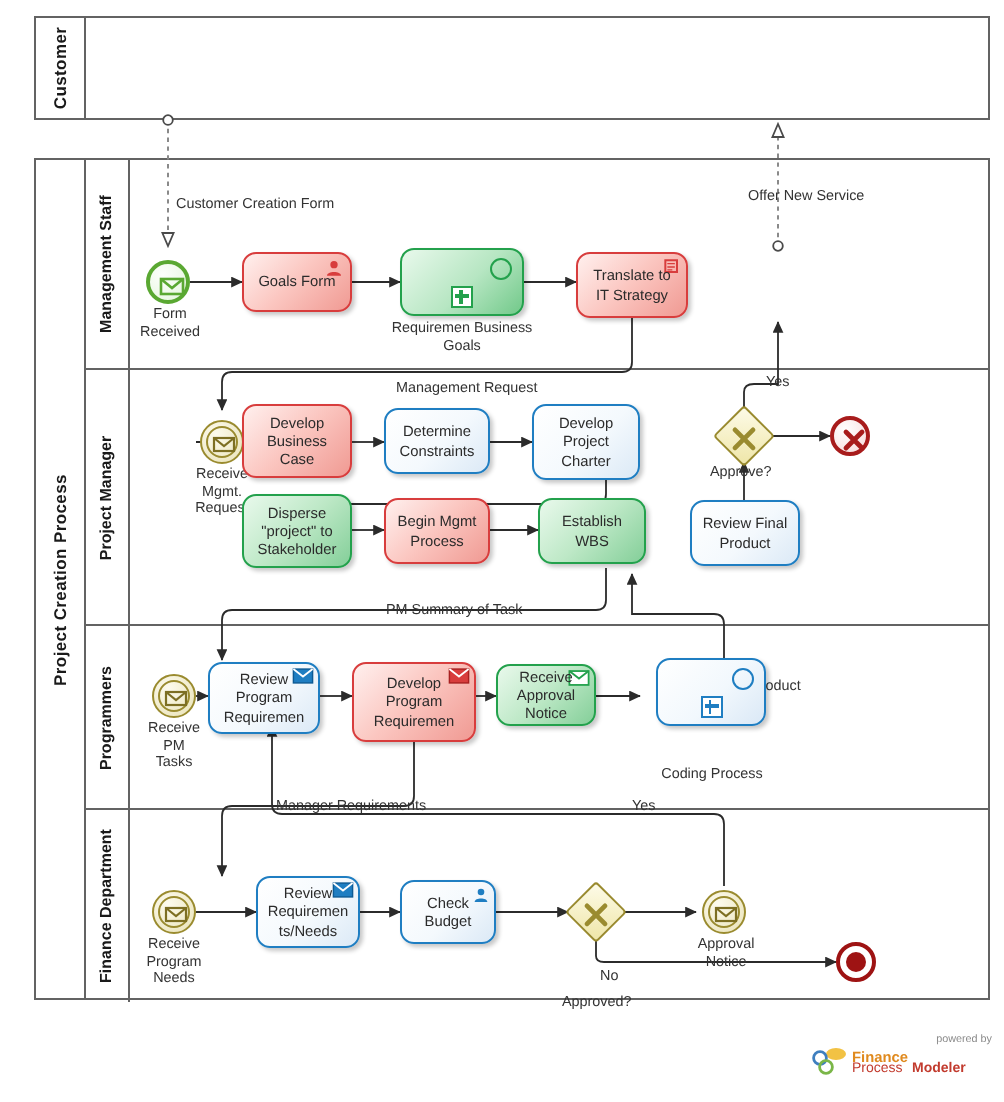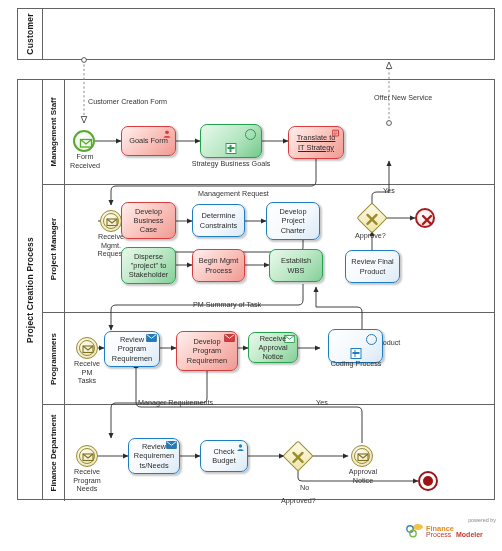--- a/index.html
+++ b/index.html
@@ -193,23 +193,23 @@
       <circle cx="6" cy="3" r="2.2" fill="#d83d3d"></circle>
       <path d="M1.8,9.6 C1.8,6.6 10.2,6.6 10.2,9.6 z" fill="#d83d3d"></path>
     </svg>
     <span class="lbl">Goals Form</span>
   </div>
 
   <div class="subproc sp-green" style="left:200px;top:124px;width:62px;height:34px;">
     <div class="loopmark"></div>
     <div class="plusmark"></div>
   </div>
-  <div class="lblTxtC" style="left:188px;top:160px;width:86px;">Strategy Business Goals</div>
-
-  <div class="task t-red" style="left:288px;top:126px;width:56px;height:33px;text-decoration:underline;">
+  <div class="lblTxtC" style="left:188px;top:160px;width:86px;">Requiremen Business Goals</div>
+
+  <div class="task t-red" style="left:288px;top:126px;width:56px;height:33px;">
     <svg class="ticon tr" viewBox="0 0 12 10" style="right:2px;top:2px;width:10px;height:9px;">
       <path d="M2,1 h7 v7 h-7 z" fill="none" stroke="#d83d3d" stroke-width="1.2"></path>
       <path d="M3.2,3 h4.5 M3.2,5 h4.5 M3.2,6.7 h3" stroke="#d83d3d" stroke-width="0.8"></path>
     </svg>
     <span class="lbl">Translate to<br>IT Strategy</span>
   </div>
 
 
   <div class="lblTxt" style="left:88px;top:97px;">Customer Creation Form</div>
   <div class="lblTxt" style="left:374px;top:93px;">Offer New Service</div>
@@ -293,21 +293,21 @@
       <rect x="0.6" y="0.6" width="10.8" height="7.8" fill="#ffffff" stroke="#23a14c" stroke-width="1"></rect>
       <path d="M0.6,0.6 L6,4.8 L11.4,0.6" fill="none" stroke="#23a14c" stroke-width="1"></path>
     </svg>
     <span class="lbl">Receive<br>Approval<br>Notice</span>
   </div>
 
   <div class="subproc sp-blue" style="left:328px;top:329px;width:55px;height:34px;">
     <div class="loopmark blue"></div>
     <div class="plusmark blue"></div>
   </div>
-  <div class="lblTxtC" style="left:320px;top:360px;width:72px;">Coding Process</div>
+  <div class="lblTxtC" style="left:320px;top:383px;width:72px;">Coding Process</div>
 
   <div class="lblTxt" style="left:138px;top:398px;">Manager Requirements</div>
   <div class="lblTxt" style="left:316px;top:398px;">Yes</div>
 
   <div class="ev ev-inter" style="left:76px;top:445px;width:22px;height:22px;">
     <svg viewBox="0 0 22 22" style="position:absolute;left:0;top:0;width:22px;height:22px;z-index:2;">
       <rect x="6" y="8" width="10" height="6.5" fill="none" stroke="#7d6f23" stroke-width="1.1"></rect>
       <path d="M6,8 L11,12 L16,8" fill="none" stroke="#7d6f23" stroke-width="1.1"></path>
     </svg>
   </div>

